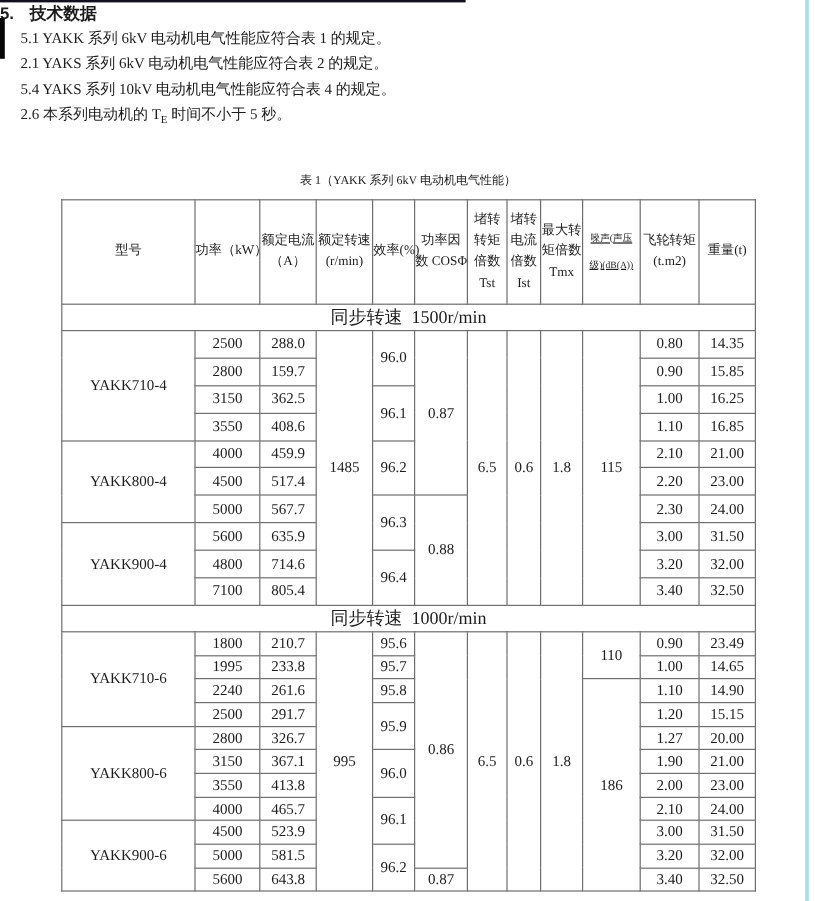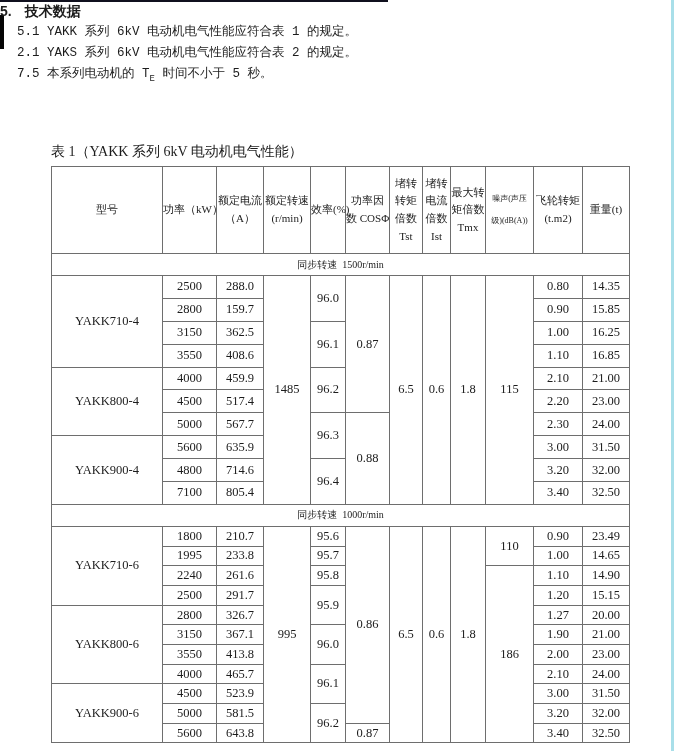--- a/index.html
+++ b/index.html
@@ -9,61 +9,62 @@
   }
   
   .top-bar{position:absolute;left:0;top:0;width:388px;height:2px;background:#10101e;}
   .left-bar{position:absolute;left:0;top:15px;width:4px;height:34px;background:#050505;}
   .right-line{position:absolute;left:671px;top:0;width:3px;height:751px;background:#a9dfe9;}
 
   .heading{
     position:absolute;left:0;top:3px;display:flex;gap:13px;
     font-family:"Liberation Sans","DejaVu Sans",sans-serif;font-weight:bold;font-size:14px;
   }
-  .items{position:absolute;left:17px;top:22px;font-size:12.5px;line-height:21px;font-family:Liberation Mono, monospace;}
+  .items{position:absolute;left:17px;top:22px;font-size:12.5px;line-height:21px;}
   .items .it{white-space:pre;}
   .items sub{font-size:9px;}
 
-  .tbl-title{position:absolute;left:51px;top:143px;width:578px;font-size:14px;white-space:pre;}
+  .tbl-title{position:absolute;left:51px;top:143px;width:578px;text-align:center;font-size:10px;white-space:pre;}
 
   table.spec{
     position:absolute;left:51px;top:166px;width:578px;
     border-collapse:collapse;table-layout:fixed;
   }
   .spec th,.spec td{
     border:1px solid #6e6e6e;padding:0;text-align:center;vertical-align:middle;
     font-weight:normal;overflow:visible;
   }
   .spec thead tr{height:87px;}
   .spec th{font-size:11px;white-space:nowrap;}
   .spec th .ln{line-height:1.6;}
-  .spec th.small{font-size:8px;}
+  .spec th.small{font-size:8px;text-decoration:underline;}
   .spec th.small .ln{line-height:2.8;}
   .spec td{font-size:12.5px;white-space:nowrap;}
-  .spec td.section-caption{height:21px;font-size:10px;white-space:pre;}
+  .spec td.section-caption{height:21px;font-size:15px;white-space:pre;}
   .spec tr.sec0{height:22.9px;}
   .spec tr.sec1{height:19.7px;}
 </style>
 </head>
 <body>
 
 <div class="page">
   <div class="top-bar"></div>
   <div class="left-bar"></div>
   <div class="right-line"></div>
 
   <div class="heading">
     <span>5.</span>
     <span>技术数据</span>
   </div>
 
   <div class="items">
     <div class="it">5.1 YAKK 系列 6kV 电动机电气性能应符合表 1 的规定。</div>
     <div class="it">2.1 YAKS 系列 6kV 电动机电气性能应符合表 2 的规定。</div>
-    <div class="it"><span>7.5 本系列电动机的 T</span><sub>E</sub><span> 时间不小于 5 秒。</span></div>
+    <div class="it">5.4 YAKS 系列 10kV 电动机电气性能应符合表 4 的规定。</div>
+    <div class="it"><span>2.6 本系列电动机的 T</span><sub>E</sub><span> 时间不小于 5 秒。</span></div>
   </div>
 
   <div class="tbl-title">表 1（YAKK 系列 6kV 电动机电气性能）</div>
 
   <table class="spec">
     <colgroup>
       <col style="width:111px">
         <col style="width:54px">
         <col style="width:47px">
         <col style="width:47px">

